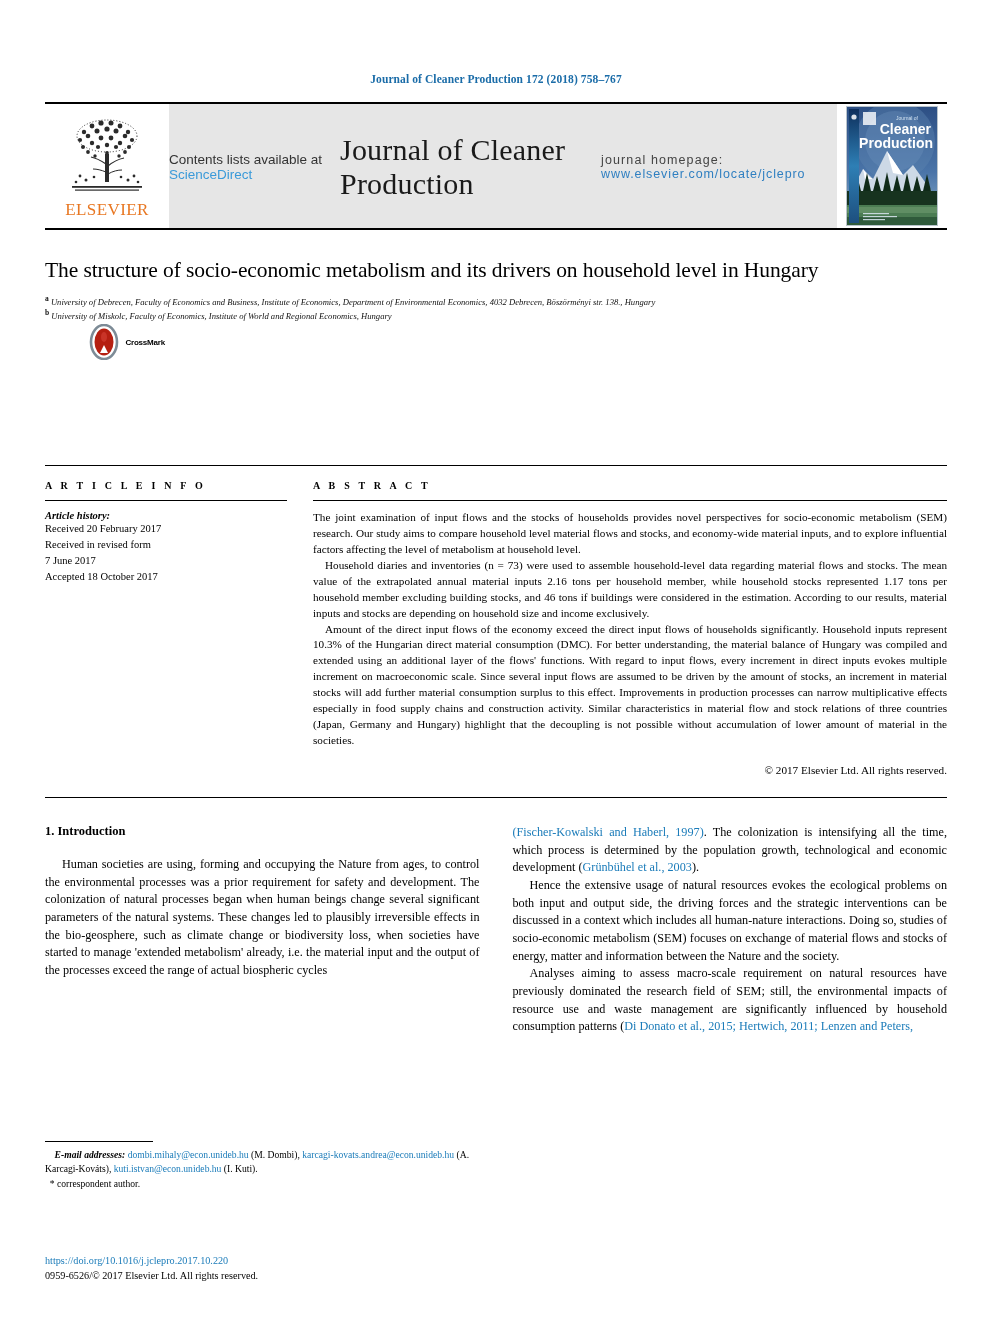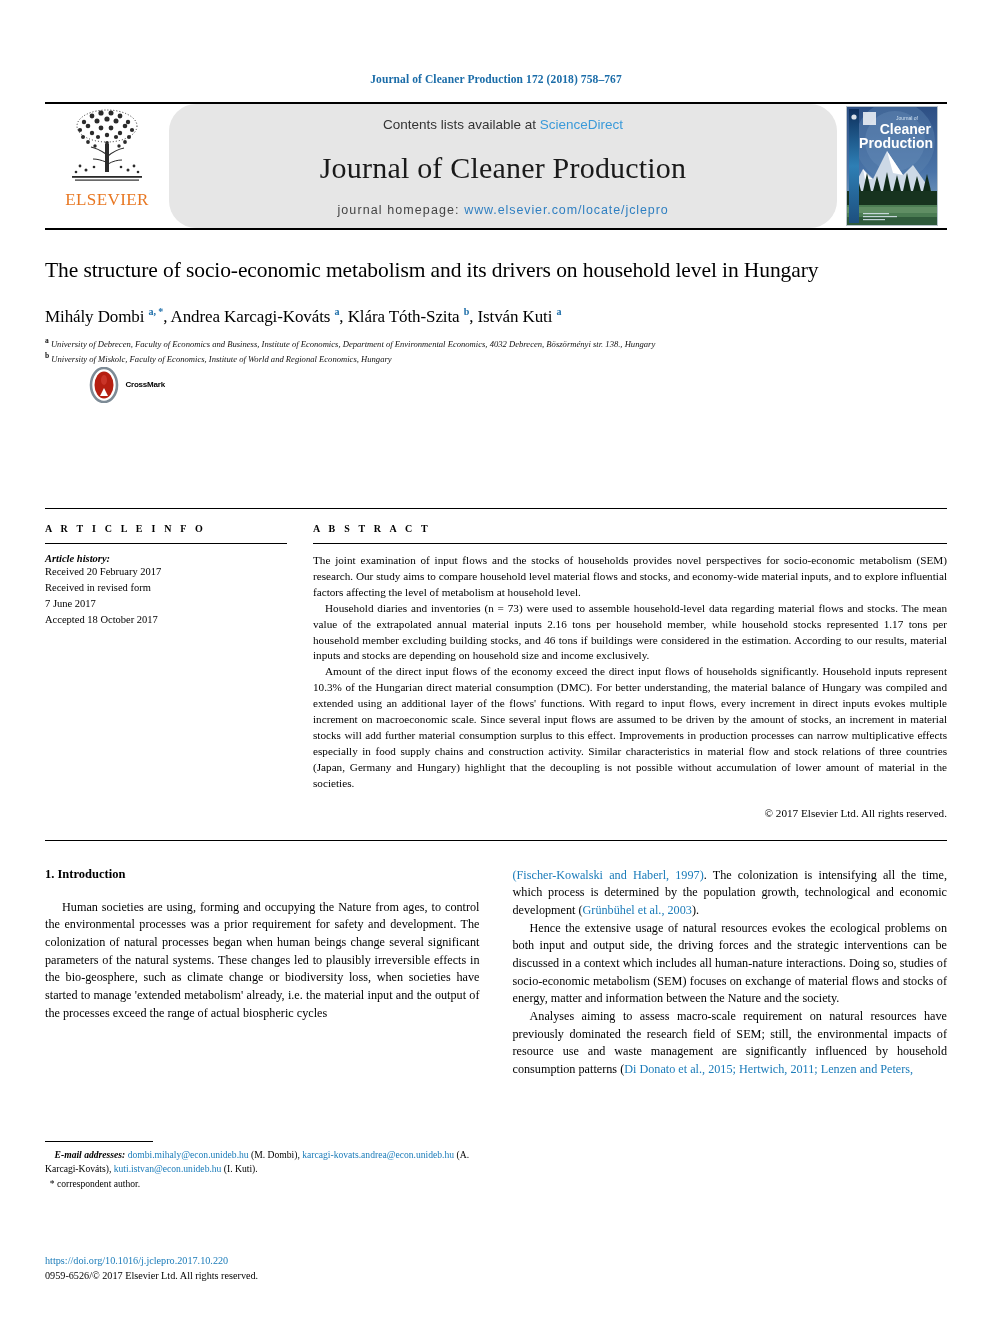--- a/index.html
+++ b/index.html
@@ -33,43 +33,42 @@
     display: flex;
     align-items: stretch;
     height: 126px;
   }
   .elsevier-logo {
     width: 124px;
     flex: 0 0 124px;
     display: flex;
     flex-direction: column;
     align-items: center;
-    justify-content: flex-start;
+    justify-content: center;
     padding-bottom: 0;
     background: #fff;
   }
   .tree-svg { display:block; }
   .elsevier-word {
     font-family: "Liberation Serif", serif;
     font-size: 17px;
     letter-spacing: .4px;
     color: #e87722;
     font-weight: normal;
     line-height: 1;
     margin-top: 1px;
   }
   .banner-mid {
     flex: 1 1 auto;
     background: #e6e6e6;
     display: flex;
-    flex-direction: column;
+    flex-direction: row;
     align-items: center;
     justify-content: space-between;
     padding: 13px 0 11px;
-    border-radius: 27px;
   }
   .contents-line { font-size: 13.5px; color: #333; font-family: "Liberation Sans", sans-serif; }
   .contents-line .sd { color: #3a9ad9; }
   .journal-title {
     font-size: 30px;
     font-family: "Liberation Serif", serif;
     color: #1a1a1a;
     letter-spacing: .2px;
   }
   .homepage-line {
@@ -298,21 +297,20 @@
         </svg>
       </div>
     </div>
   </div>
 
   <div class="title-rule"></div>
 
   <div class="title-area">
     <div class="title-left">
       <h1 class="paper-title">The structure of socio-economic metabolism and its drivers on household level in Hungary</h1>
-      <div class="authors">Mihály Dombi <sup class="aff-mark">a, *</sup>, Andrea Karcagi-Kováts <sup class="aff-mark">a</sup>, Klára Tóth-Szita <sup class="aff-mark">b</sup>, István Kuti <sup class="aff-mark">a</sup></div>
       <div class="affils">
         <div><sup>a</sup> <span>University of Debrecen, Faculty of Economics and Business, Institute of Economics, Department of Environmental Economics, 4032 Debrecen, Böszörményi str. 138., Hungary</span></div>
         <div><sup>b</sup> <span>University of Miskolc, Faculty of Economics, Institute of World and Regional Economics, Hungary</span></div>
       </div>
     </div>
     <div class="crossmark">
       <div class="cm-badge">
         <svg width="36" height="36" viewBox="0 0 36 36">
           <ellipse cx="18" cy="18" rx="13" ry="17" fill="none" stroke="#7d8b96" stroke-width="2.6"></ellipse>
           <ellipse cx="18" cy="18" rx="9.5" ry="13.5" fill="#b51f11"></ellipse>

